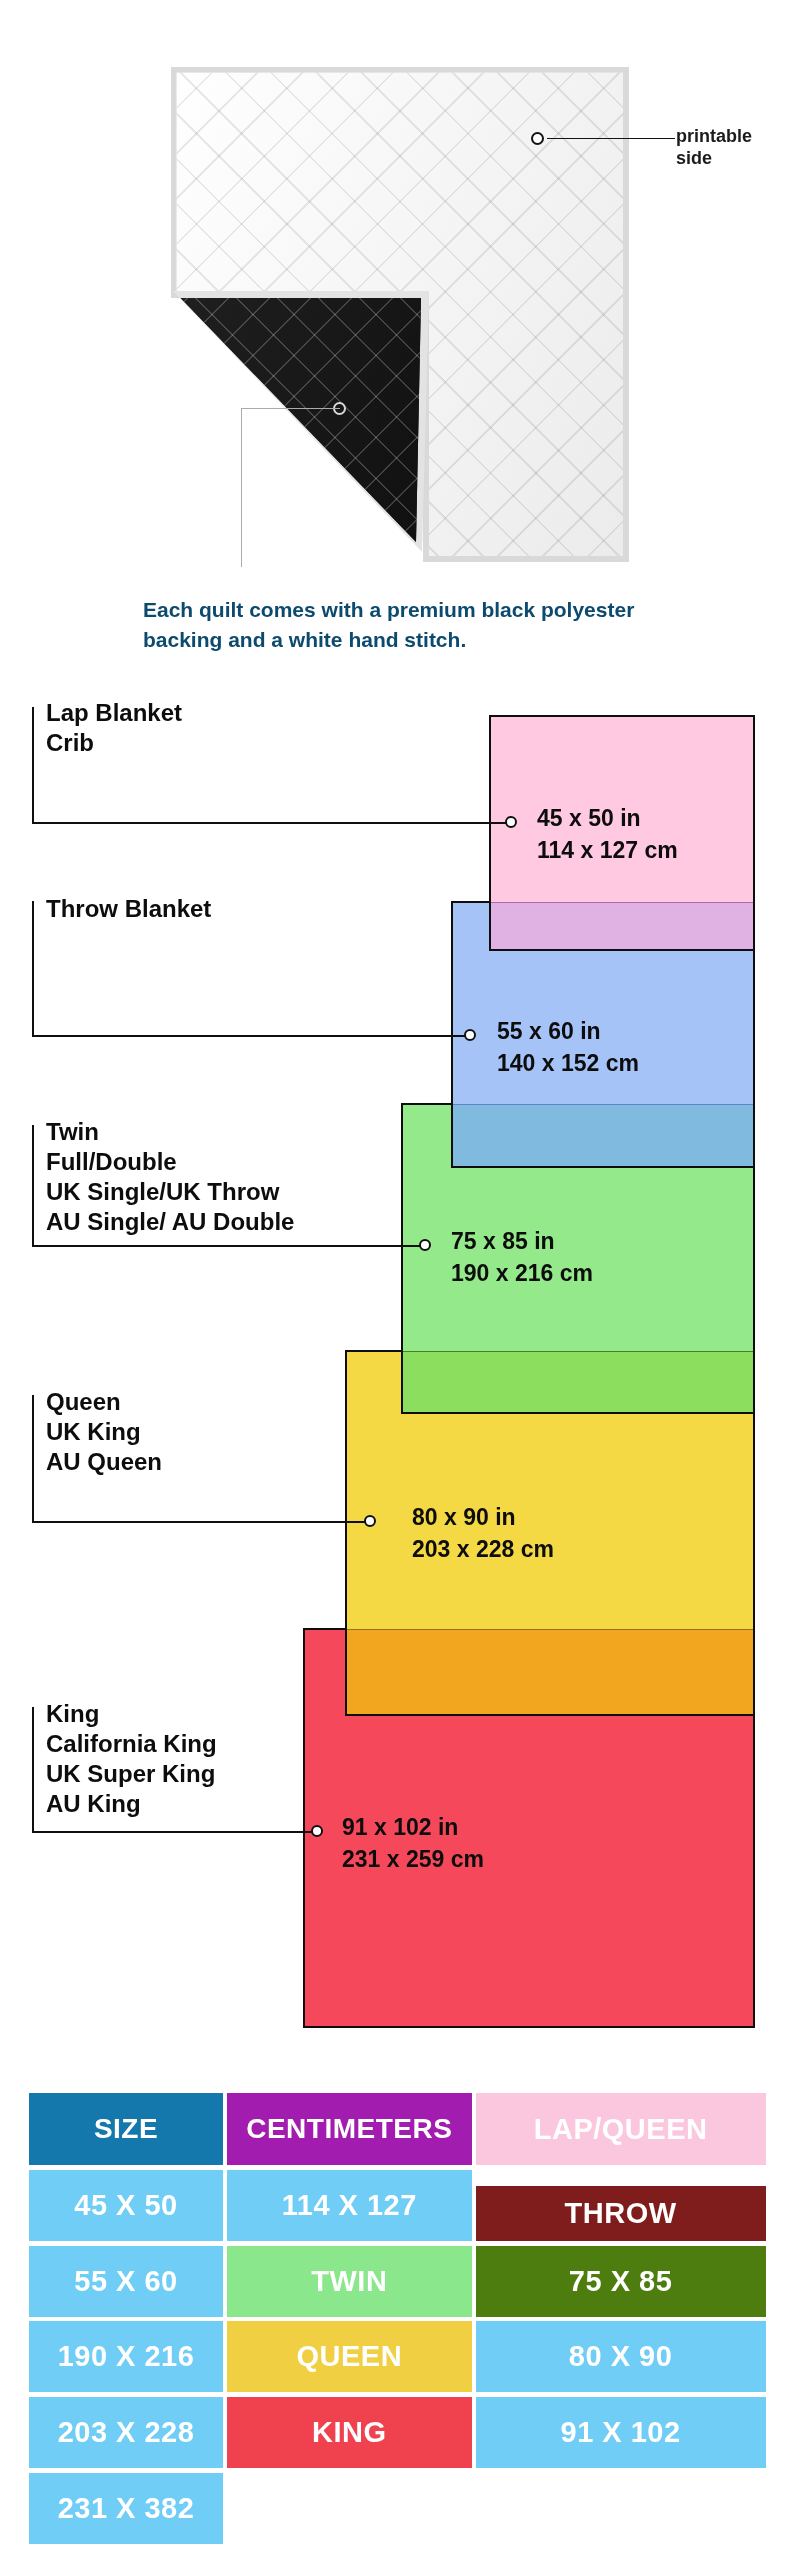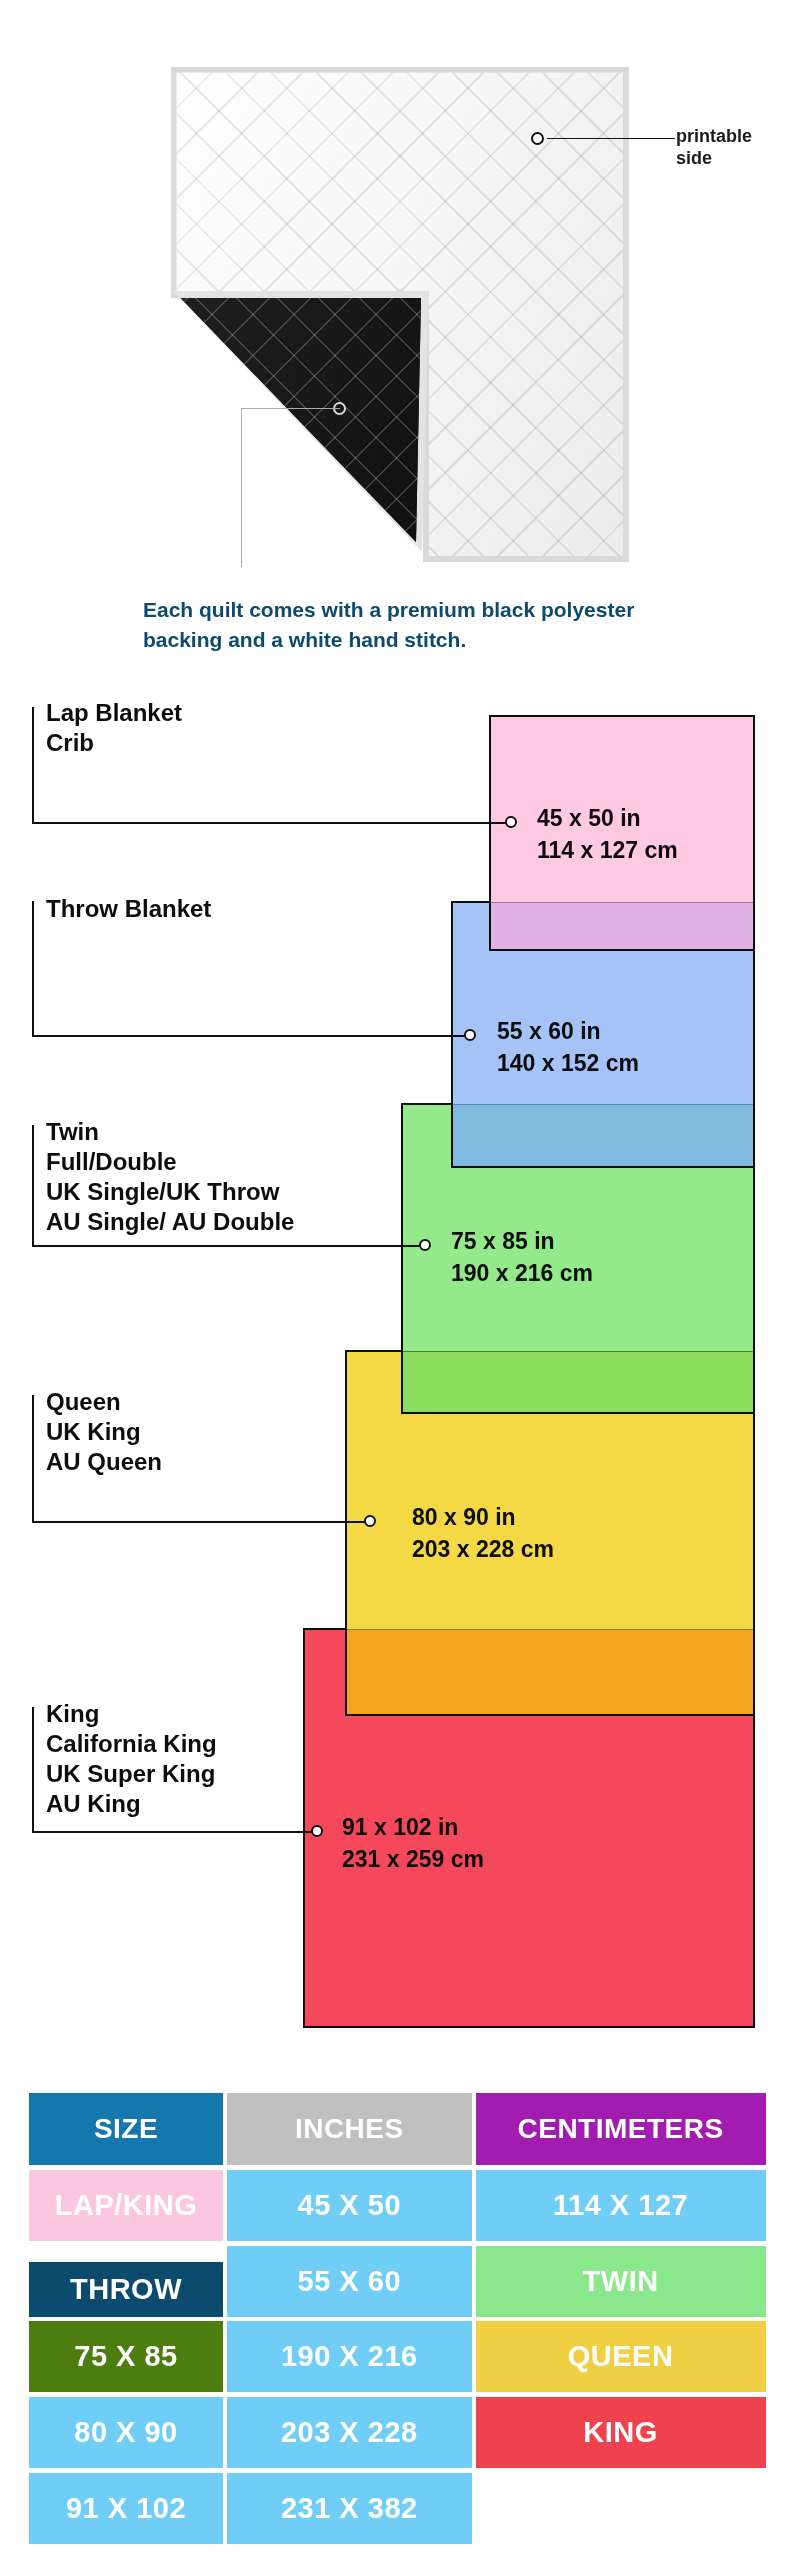--- a/index.html
+++ b/index.html
@@ -176,28 +176,27 @@
       <div>203 x 228 cm</div>
     </div>
     <div class="abs dims dim-g5">
       <div>91 x 102 in</div>
       <div>231 x 259 cm</div>
     </div>
   </section>
 
   <section class="abs size-table">
     <div class="cell cell-header" style="background-color: rgb(20, 120, 173);">SIZE</div>
-    <div class="cell cell-header" style="background-color: rgb(191, 191, 191);">INCHES</div>
     <div class="cell cell-header" style="background-color: #a21caf;">CENTIMETERS</div>
 
-    <div class="cell" style="background-color: rgb(251, 199, 222);">LAP/KING</div>
+    <div class="cell" style="background-color: rgb(251, 199, 222);">LAP/QUEEN</div>
     <div class="cell" style="background-color: rgb(111, 205, 246);">45 X 50</div>
     <div class="cell" style="background-color: rgb(111, 205, 246);">114 X 127</div>
 
-    <div class="cell" style="background-color: #0c4a6e; margin-top: 16px;">THROW</div>
+    <div class="cell" style="background-color: #7f1d1d; margin-top: 16px;">THROW</div>
     <div class="cell" style="background-color: rgb(111, 205, 246);">55 X 60</div>
 
     <div class="cell" style="background-color: rgb(139, 231, 139);">TWIN</div>
     <div class="cell" style="background-color: #4d7c0f;">75 X 85</div>
     <div class="cell" style="background-color: rgb(111, 205, 246);">190 X 216</div>
 
     <div class="cell" style="background-color: rgb(240, 208, 66);">QUEEN</div>
     <div class="cell" style="background-color: rgb(111, 205, 246);">80 X 90</div>
     <div class="cell" style="background-color: rgb(111, 205, 246);">203 X 228</div>
 

